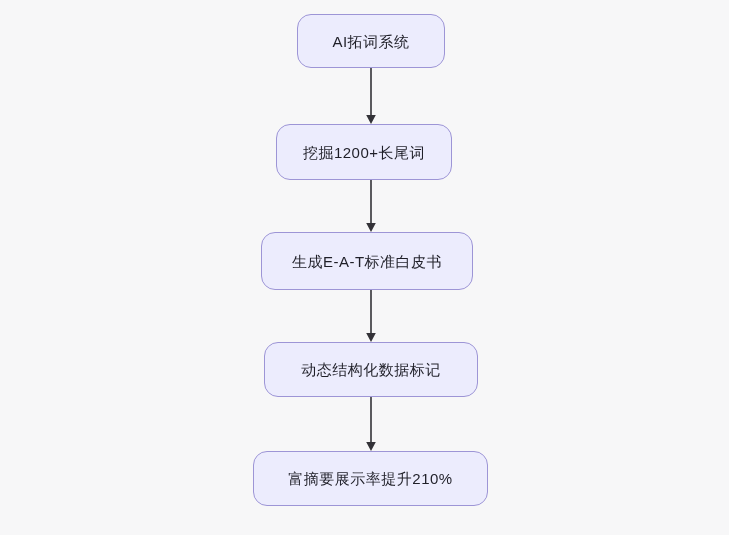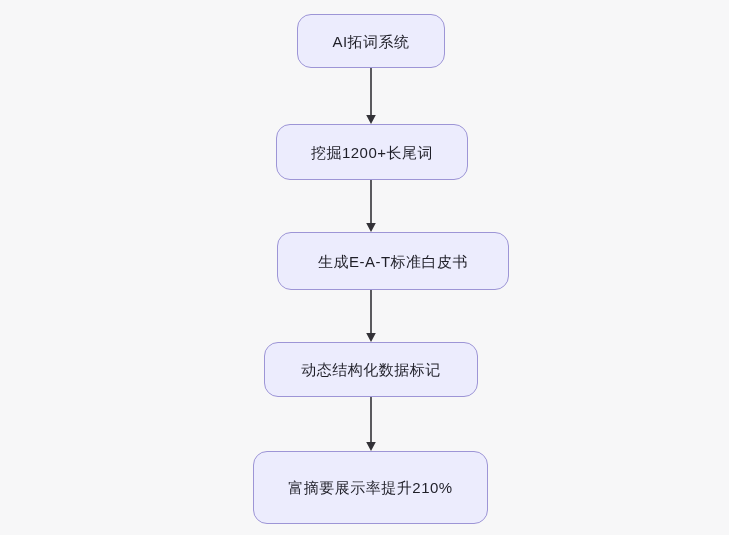--- a/index.html
+++ b/index.html
@@ -64,25 +64,25 @@
       <line x1="10" y1="0" x2="10" y2="45"></line>
       <polygon points="10,52 5.2,43 14.8,43"></polygon>
     </svg>
     <svg class="edge" width="20" height="54" style="left: 361px; top: 397px;">
       <line x1="10" y1="0" x2="10" y2="47"></line>
       <polygon points="10,54 5.2,45 14.8,45"></polygon>
     </svg>
     <div class="node" style="left: 297px; top: 14px; width: 148px; height: 54px;">
       <span class="node-label">AI拓词系统</span>
     </div>
-    <div class="node" style="left: 276px; top: 124px; width: 192px; height: 56px;">
+    <div class="node" style="left: 276px; top: 124px; width: 176px; height: 56px;">
       <span class="node-label">挖掘1200+长尾词</span>
     </div>
-    <div class="node" style="left: 261px; top: 232px; width: 232px; height: 58px; margin-left: 16px;">
+    <div class="node" style="left: 261px; top: 232px; width: 212px; height: 58px;">
       <span class="node-label">生成E-A-T标准白皮书</span>
     </div>
     <div class="node" style="left: 264px; top: 342px; width: 214px; height: 55px;">
       <span class="node-label">动态结构化数据标记</span>
     </div>
-    <div class="node" style="left: 253px; top: 451px; width: 235px; height: 73px;">
+    <div class="node" style="left: 253px; top: 451px; width: 235px; height: 55px;">
       <span class="node-label">富摘要展示率提升210%</span>
     </div>
   </div>
 
 </body></html>

